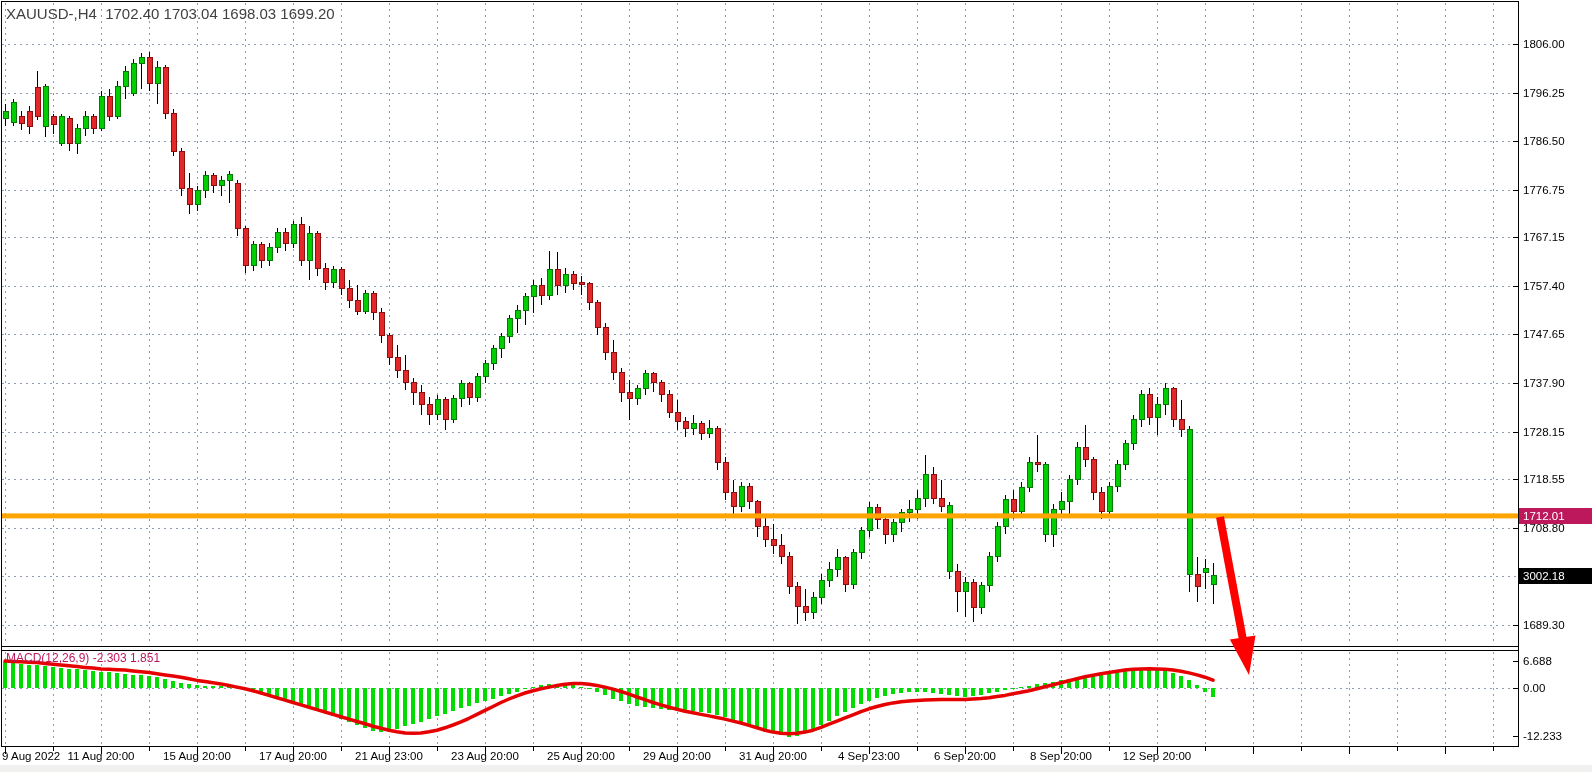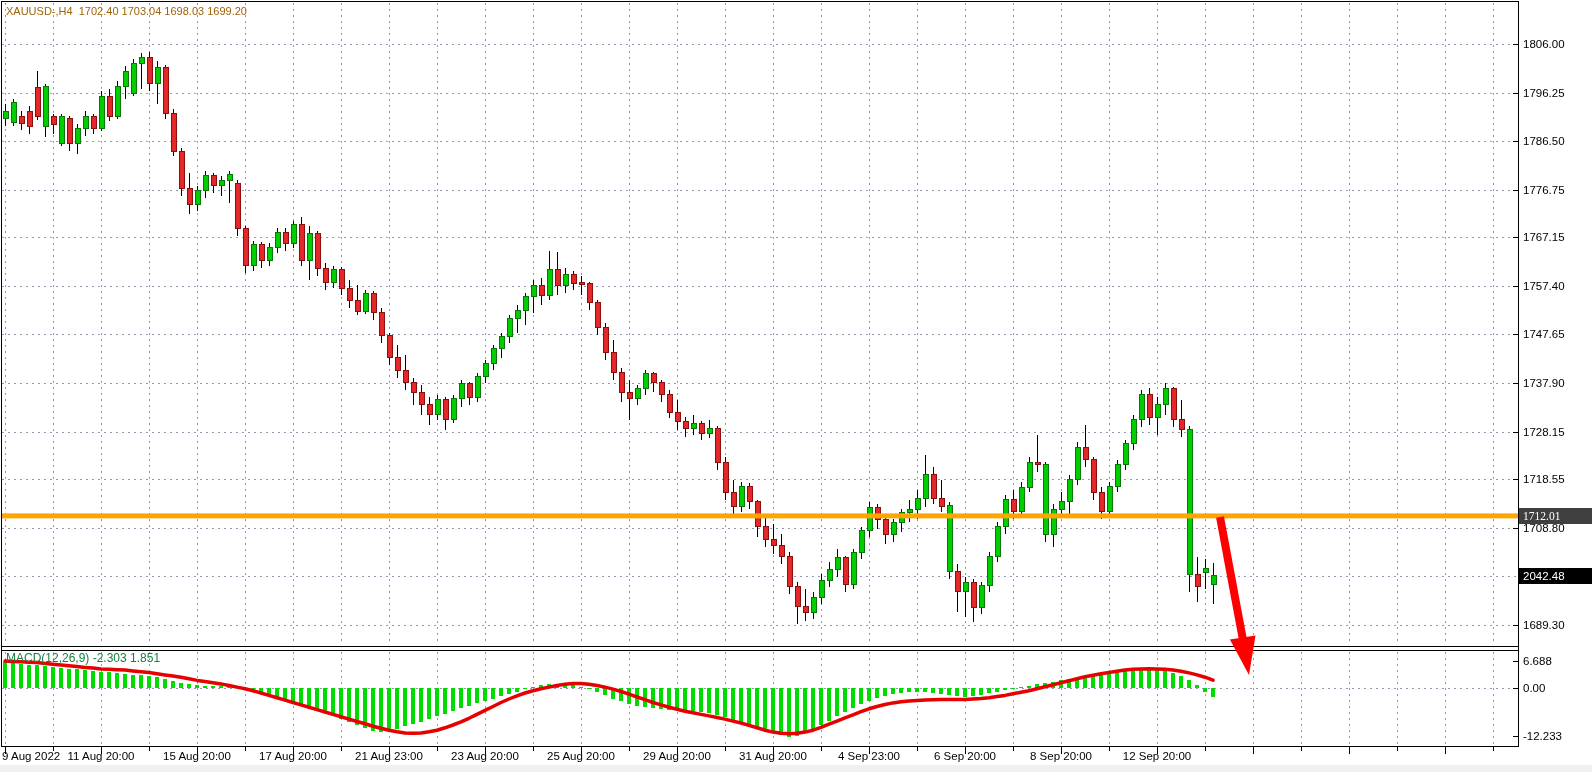--- a/index.html
+++ b/index.html
@@ -1,23 +1,23 @@
 <!DOCTYPE html>
 <html><head>
 <meta charset="utf-8">
 <style>
   html,body{margin:0;padding:0;background:#fff;}
   .window{position:relative;width:1592px;height:772px;background:#ffffff;overflow:hidden;
           font-family:"Liberation Sans",sans-serif;}
   #svg-host{position:absolute;left:0;top:0;width:1592px;height:660px;z-index:1;}
-  .chart-title{position:absolute;left:6px;top:5px;font-size:11px;color:#a16207;z-index:5;white-space:pre;}
-  .macd-label{position:absolute;left:6px;top:651px;font-size:12px;color:#15803d;z-index:5;white-space:pre;}
+  .chart-title{position:absolute;left:6px;top:5px;font-size:15px;color:#404040;z-index:5;white-space:pre;}
+  .macd-label{position:absolute;left:6px;top:651px;font-size:12px;color:#be185d;z-index:5;white-space:pre;}
   .badge{position:absolute;left:1519px;width:69px;height:16px;font-size:11.5px;color:#fff;
          line-height:16px;padding-left:4px;z-index:6;}
-  .badge-orange{background:#404040;font-family:Liberation Serif, serif;}
+  .badge-orange{background:#be185d;}
   .badge-black{background:#000000;}
 </style>
 </head>
 <body>
 
 <div class="window">
   <div id="svg-host"><svg xmlns="http://www.w3.org/2000/svg" width="1592" height="772">
         <rect x="0" y="765" width="1592" height="7" fill="#F0F0EF"></rect>
         <g stroke="#8C9CB4" stroke-dasharray="2 4" shape-rendering="crispEdges">
           <line x1="5.5" y1="3" x2="5.5" y2="645"></line>
@@ -651,14 +651,14 @@
           <text x="1157" y="760" text-anchor="middle">12 Sep 20:00</text>
         </g>
         <g fill="#FF0000">
           <line x1="1220" y1="517" x2="1243" y2="640" stroke="#FF0000" stroke-width="8"></line>
           <polygon points="1249,675 1229.9,639.6 1255.5,635.4"></polygon>
         </g>
       </svg></div>
   <div class="chart-title">XAUUSD-,H4  1702.40 1703.04 1698.03 1699.20</div>
   <div class="macd-label">MACD(12,26,9) -2.303 1.851</div>
   <div class="badge badge-orange" style="top: 508px;">1712.01</div>
-  <div class="badge badge-black" style="top: 568px;">2042.48</div>
+  <div class="badge badge-black" style="top: 568px;">3002.18</div>
 </div>
 
 </body></html>

